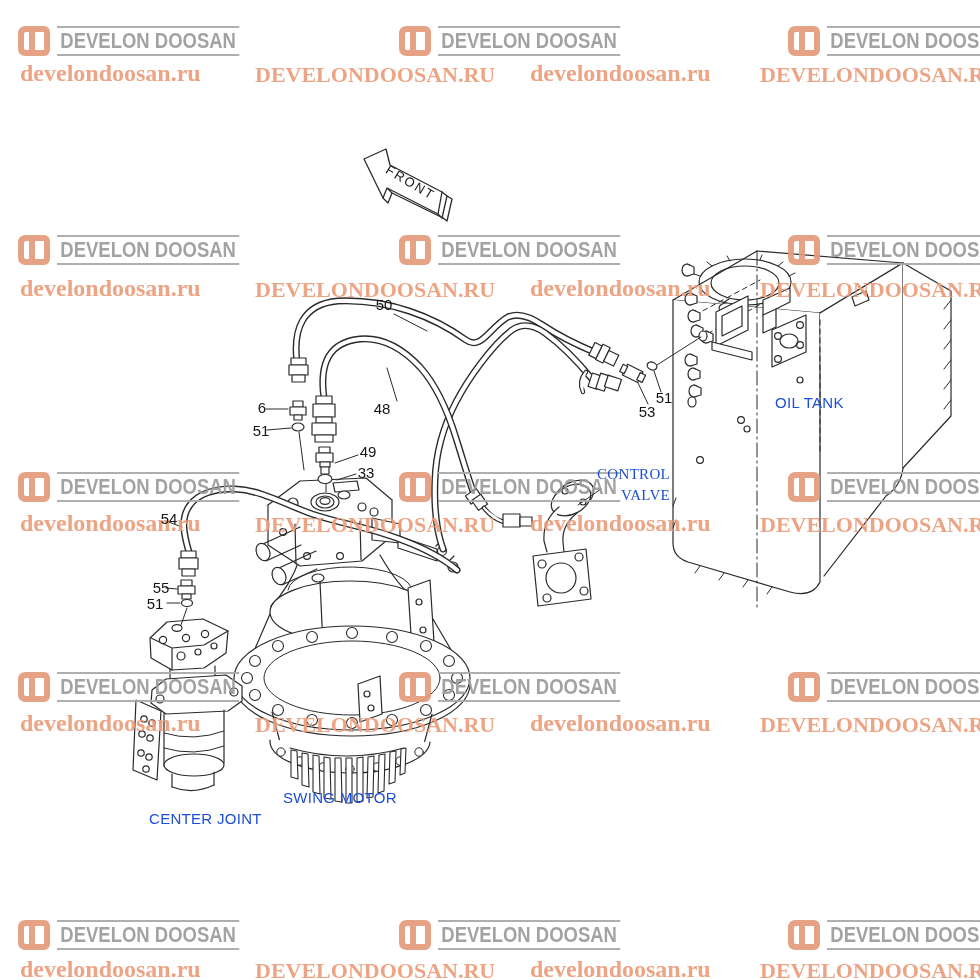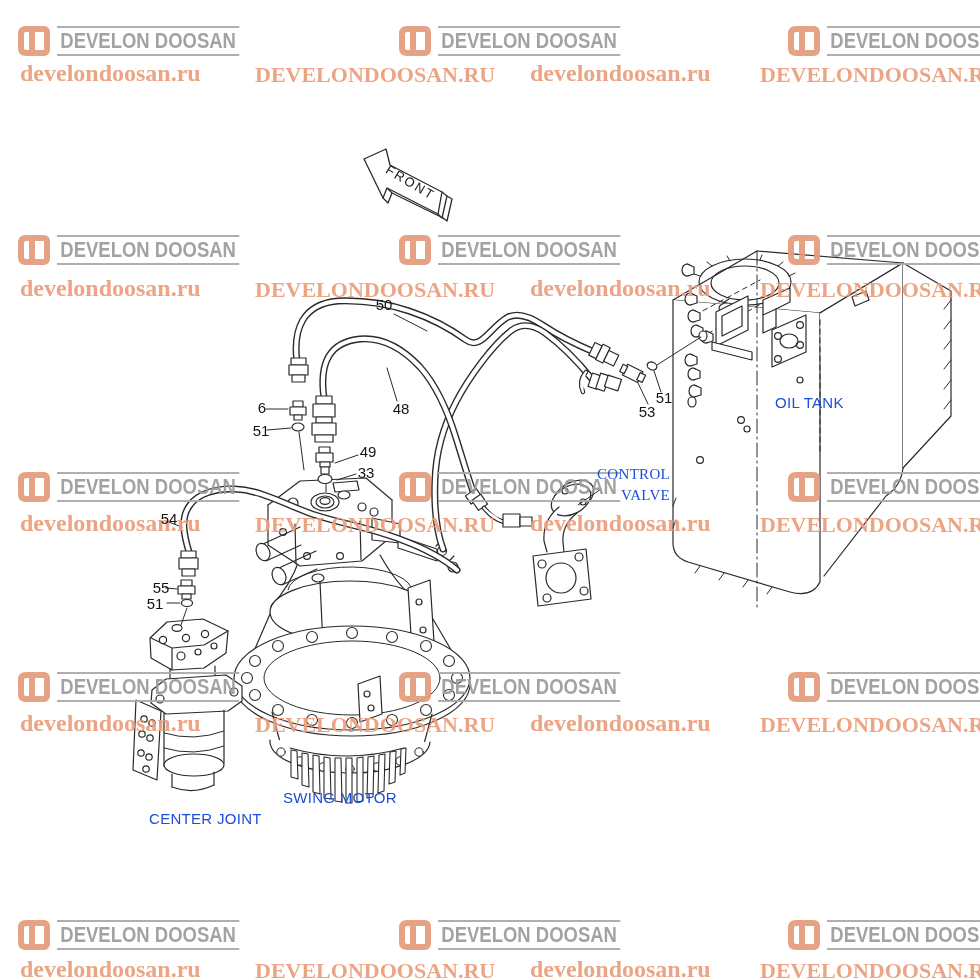--- a/index.html
+++ b/index.html
@@ -469,21 +469,21 @@
     <span class="wmu lc" style="left:20px;top:956px">develondoosan.ru</span>
     <span class="wmu uc" style="left:255px;top:958px">DEVELONDOOSAN.RU</span>
     <span class="wmu lc" style="left:530px;top:956px">develondoosan.ru</span>
     <span class="wmu uc" style="left:760px;top:958px">DEVELONDOOSAN.RU</span>
   </div>
 
   <div id="labels">
     <div id="lbl-front" class="clbl" style="left:391px;top:162px">FRONT</div>
 
     <div class="plbl" style="left:370px;top:297px;width:28px">50</div>
-    <div class="plbl" style="left:387px;top:401px;width:28px">48</div>
+    <div class="plbl" style="left:368px;top:401px;width:28px">48</div>
     <div class="plbl" style="left:252px;top:400px;width:20px">6</div>
     <div class="plbl" style="left:248px;top:423px;width:26px">51</div>
     <div class="plbl" style="left:355px;top:444px;width:26px">49</div>
     <div class="plbl" style="left:353px;top:465px;width:26px">33</div>
     <div class="plbl" style="left:156px;top:511px;width:26px">54</div>
     <div class="plbl" style="left:148px;top:580px;width:26px">55</div>
     <div class="plbl" style="left:142px;top:596px;width:26px">51</div>
     <div class="plbl" style="left:651px;top:390px;width:26px">51</div>
     <div class="plbl" style="left:634px;top:404px;width:26px">53</div>
 

